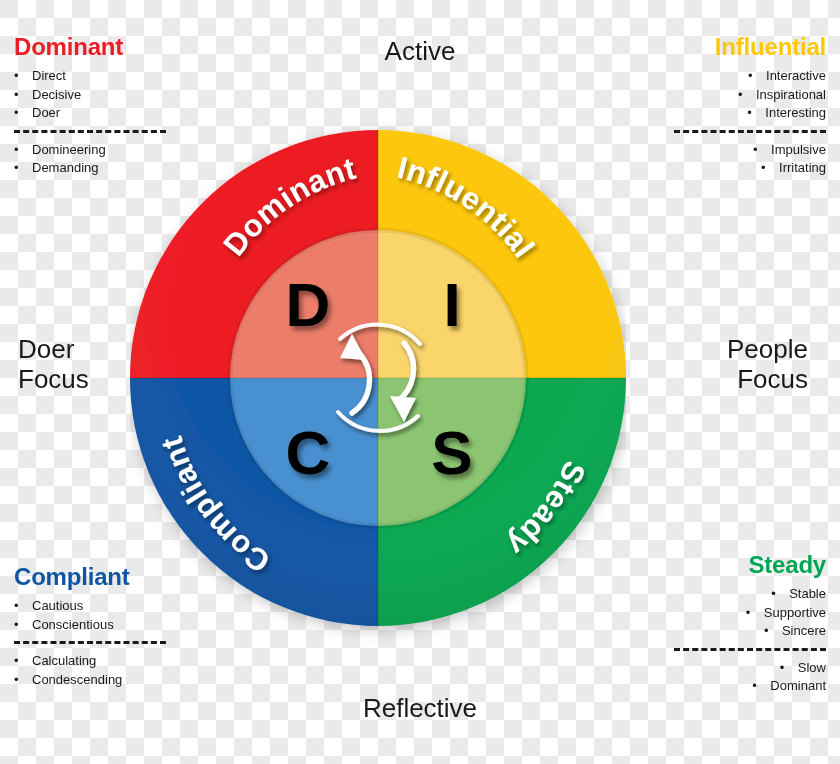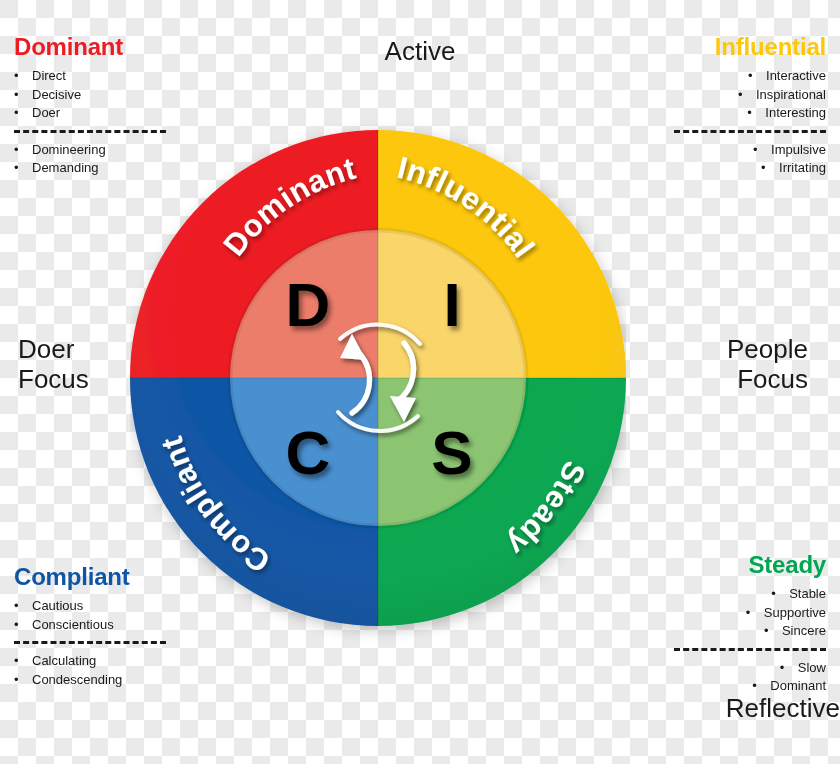--- a/index.html
+++ b/index.html
@@ -78,21 +78,21 @@
 
   
   .axis-label {
     position: absolute;
     font-size: 26px;
     color: #1a1a1a;
     line-height: 1.16;
     white-space: pre-line;
   }
   #axis-active    { top: 36px;  left: 0; width: 840px; text-align: center; }
-  #axis-reflective{ top: 693px; left: 0; width: 840px; text-align: right; }
+  #axis-reflective{ top: 693px; left: 0; width: 840px; text-align: center; }
   #axis-task      { top: 334px; left: 18px;  text-align: left; }
   #axis-people    { top: 334px; right: 32px; text-align: right; }
 
   
   #wheel-wrap {
     position: absolute;
     left: 130px;
     top: 86px;
     width: 496px;
     height: 586px;

